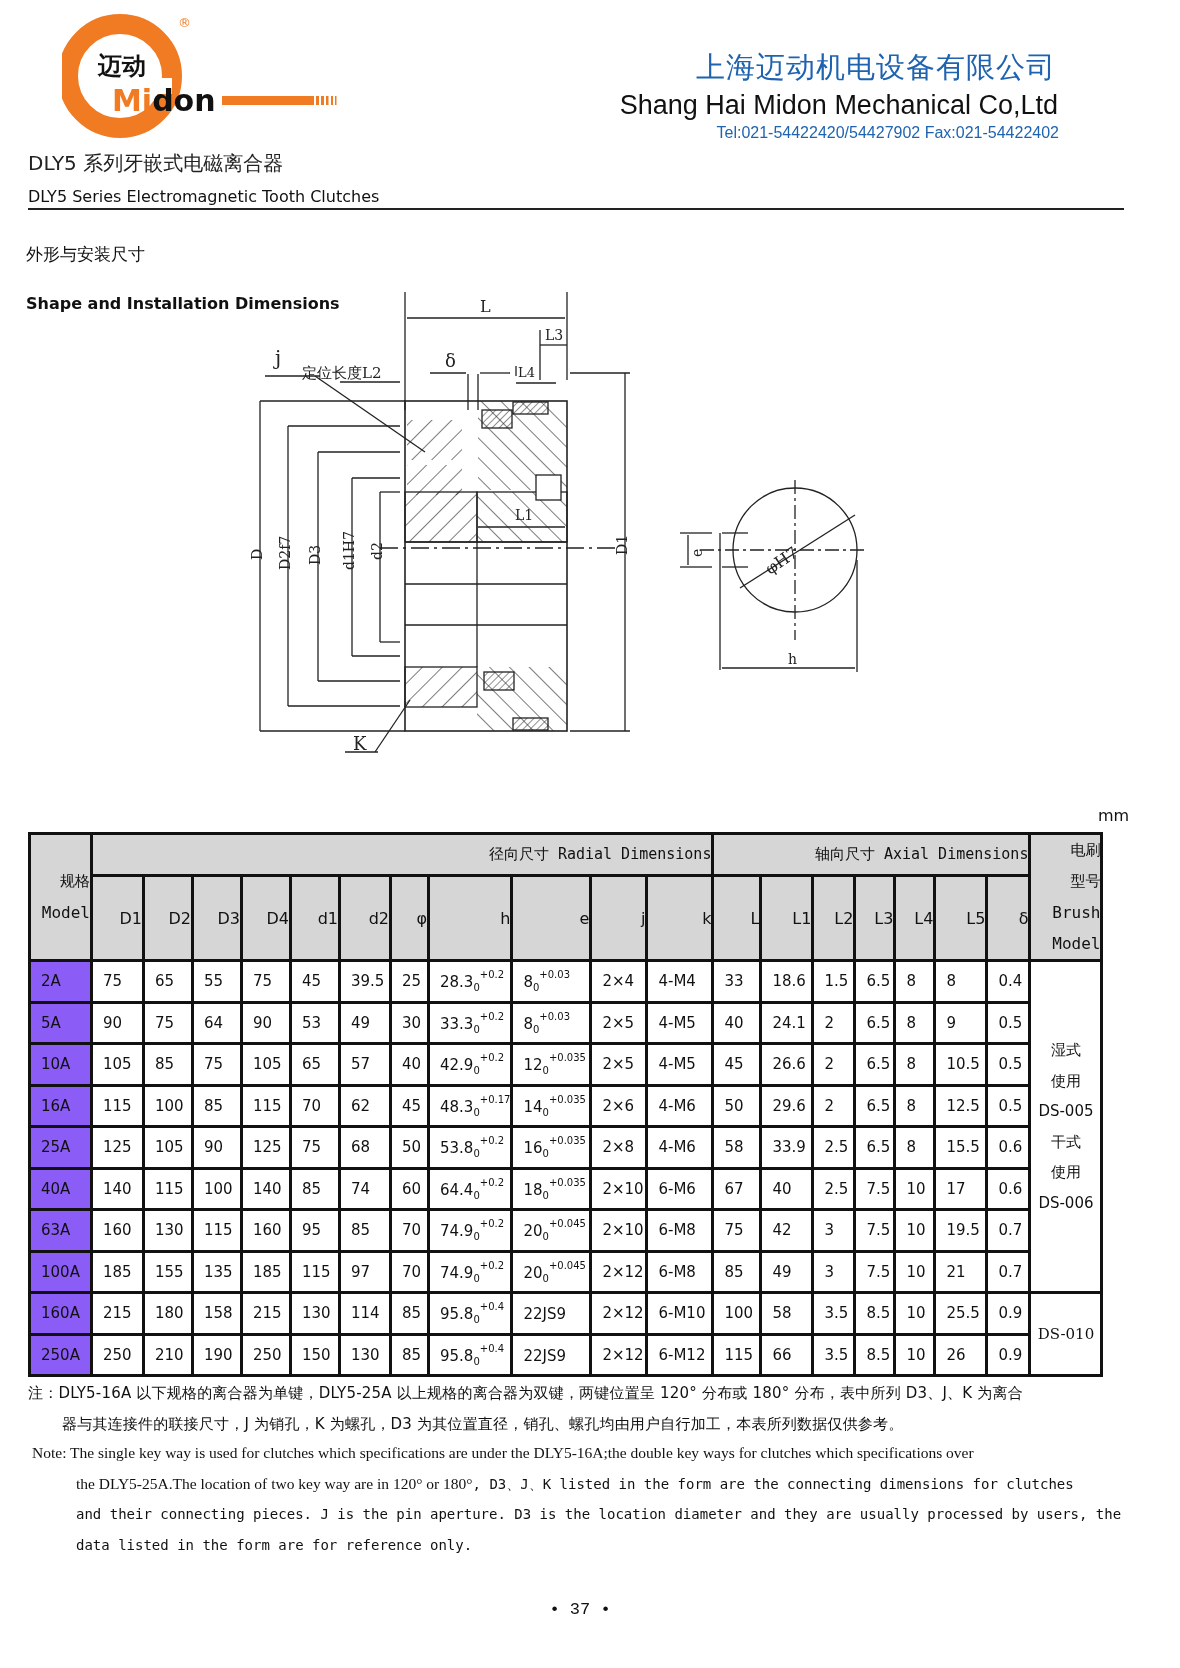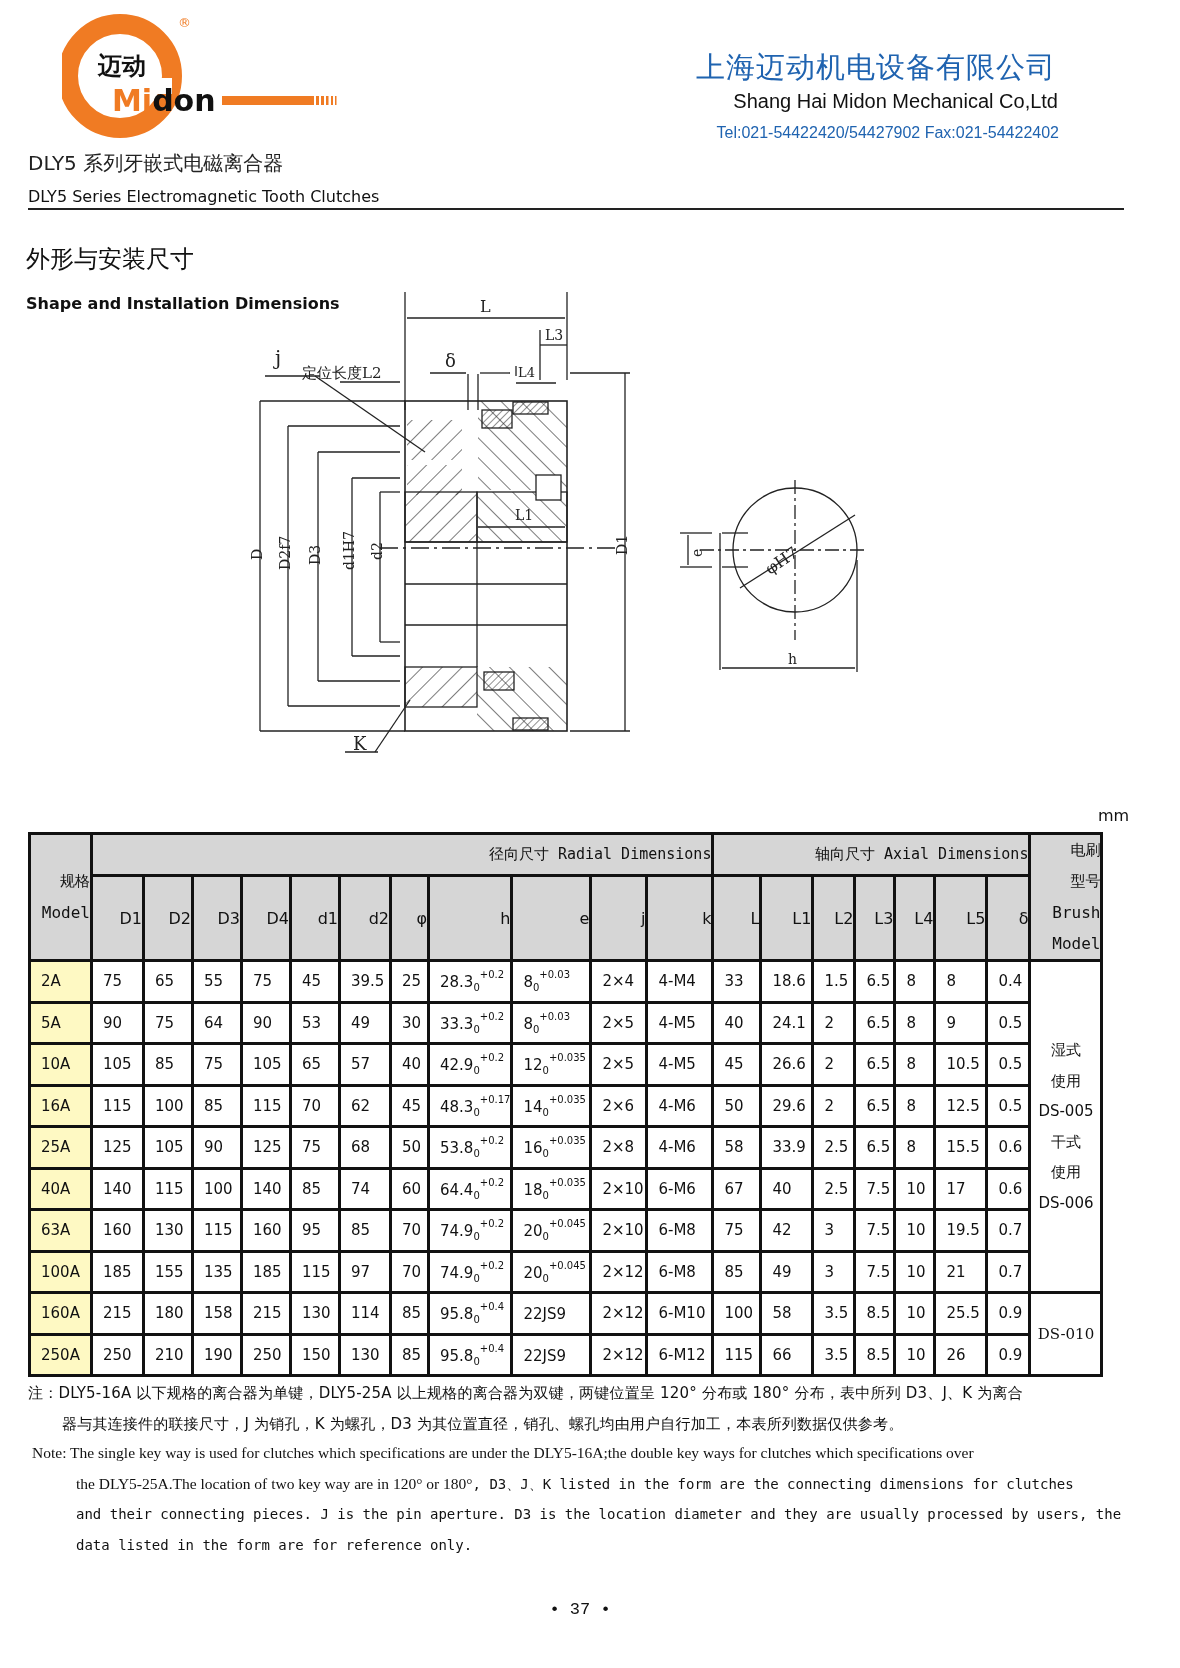--- a/index.html
+++ b/index.html
@@ -2,41 +2,41 @@
 <html><head>
 <meta charset="utf-8">
 <style>
   * { box-sizing: border-box; margin: 0; padding: 0; }
   html, body { width: 1180px; height: 1668px; background: #fff; overflow: hidden; }
   body { position: relative; font-family: "DejaVu Sans", sans-serif; color: #111; }
 
   
   .logo { position: absolute; left: 62px; top: 8px; width: 300px; height: 130px; }
   .company-cn { position: absolute; right: 124px; top: 48px; font-size: 29px; color: #1f63b0; letter-spacing: 1px; font-family: "DejaVu Sans", sans-serif; }
-  .company-en { position: absolute; right: 122px; top: 90px; font-size: 20px; color: #111; font-family: "Liberation Sans", sans-serif; }
+  .company-en { position: absolute; right: 122px; top: 90px; font-size: 27px; color: #111; font-family: "Liberation Sans", sans-serif; }
   .company-tel { position: absolute; right: 121px; top: 124px; font-size: 16px; color: #1f63b0; font-family: "Liberation Sans", sans-serif; }
   .series-cn { position: absolute; left: 28px; top: 150px; font-size: 20px; color: #222; }
   .series-en { position: absolute; left: 28px; top: 187px; font-size: 16px; color: #111; font-family: "DejaVu Sans", sans-serif; }
   .header-rule { position: absolute; left: 28px; top: 208px; width: 1096px; height: 1.5px; background: #222; }
 
-  .section-cn { position: absolute; left: 26px; top: 243px; font-size: 24px; color: #111; }
+  .section-cn { position: absolute; left: 26px; top: 243px; font-size: 17px; color: #111; }
   .section-en { position: absolute; left: 26px; top: 294px; font-size: 16px; font-weight: bold; color: #111; font-family: "DejaVu Sans", sans-serif; }
 
   
   .drawing { position: absolute; left: 240px; top: 290px; width: 680px; height: 520px; }
   .drawing text { font-family: "DejaVu Serif", serif; fill: #222; }
 
   .unit-label { position: absolute; left: 1098px; top: 806px; font-size: 16px; color: #111; }
 
   
   .spec-table { position: absolute; left: 28px; top: 832px; border-collapse: collapse; border: 3px solid #111; }
   .spec-table td, .spec-table th { border: 3px solid #111; font-family: "DejaVu Sans", sans-serif; font-weight: normal; font-size: 15px; color: #111; white-space: nowrap; }
   .spec-table th { background: #d6d6d6; text-align: right; }
   .spec-table td { background: #fff; text-align: left; padding-left: 10px; height: 41.5px; }
-  .spec-table td.model-cell { background: #fef9c3; padding-left: 10px; }
+  .spec-table td.model-cell { background: #8b5cf6; padding-left: 10px; }
   .spec-table th.group { height: 42px; font-family: "DejaVu Sans Mono", monospace; font-size: 15px; }
   .spec-table th.col { height: 84px; font-size: 16px; }
   .spec-table th.corner { font-size: 15px; line-height: 31px; }
   .spec-table th.corner .mono, .spec-table th.brush .mono { font-family: "DejaVu Sans Mono", monospace; font-size: 16px; }
   .spec-table th.brush { line-height: 31px; font-size: 15px; }
   .spec-table td.brush-cell { text-align: center; padding: 0; font-size: 15px; line-height: 30.5px; margin-top: 44px; }
   .spec-table td.brush-cell.ds010 { font-family: "DejaVu Serif", serif; }
   .tol { position: relative; display: inline-block; }
   .tol sub { font-size: 10px; vertical-align: -4px; }
   .tol sup { font-size: 10px; vertical-align: 9px; }

